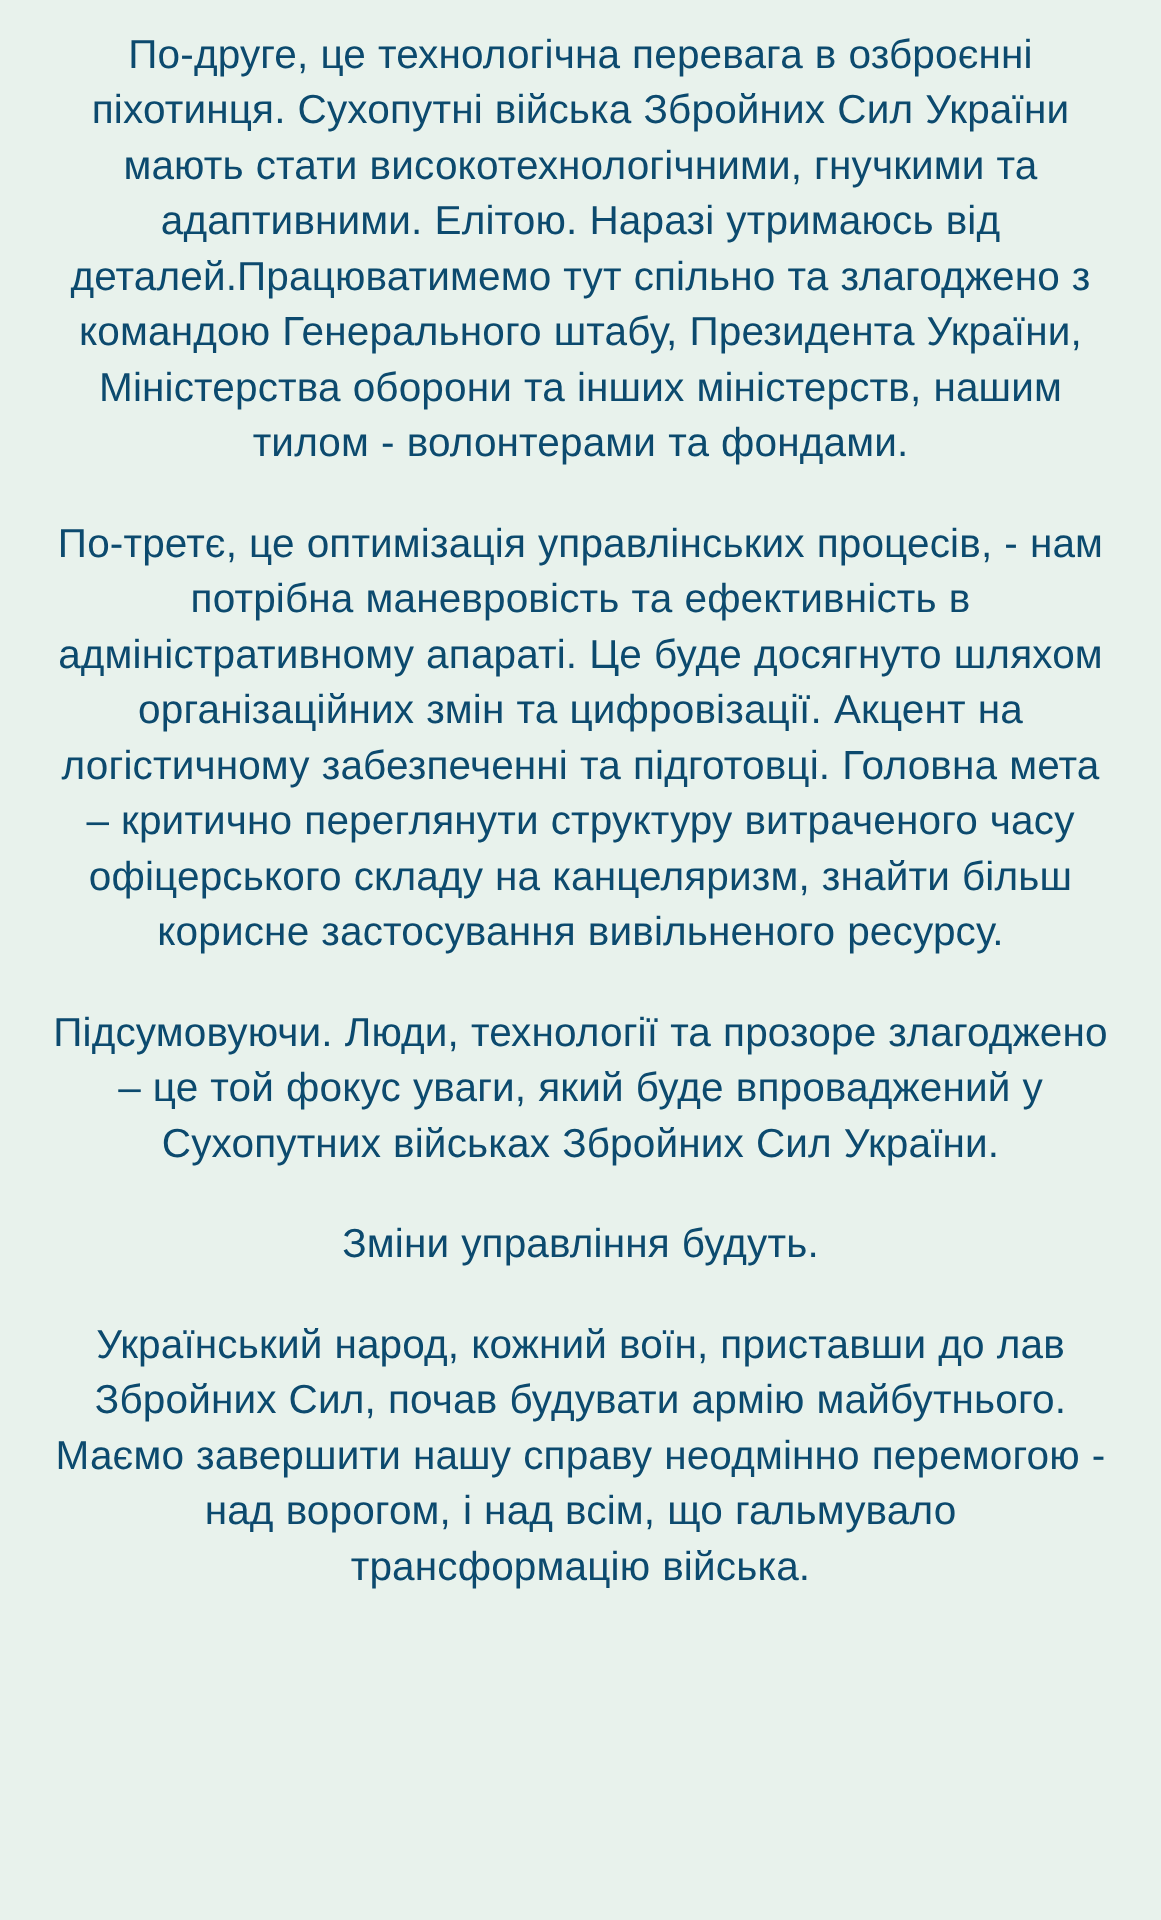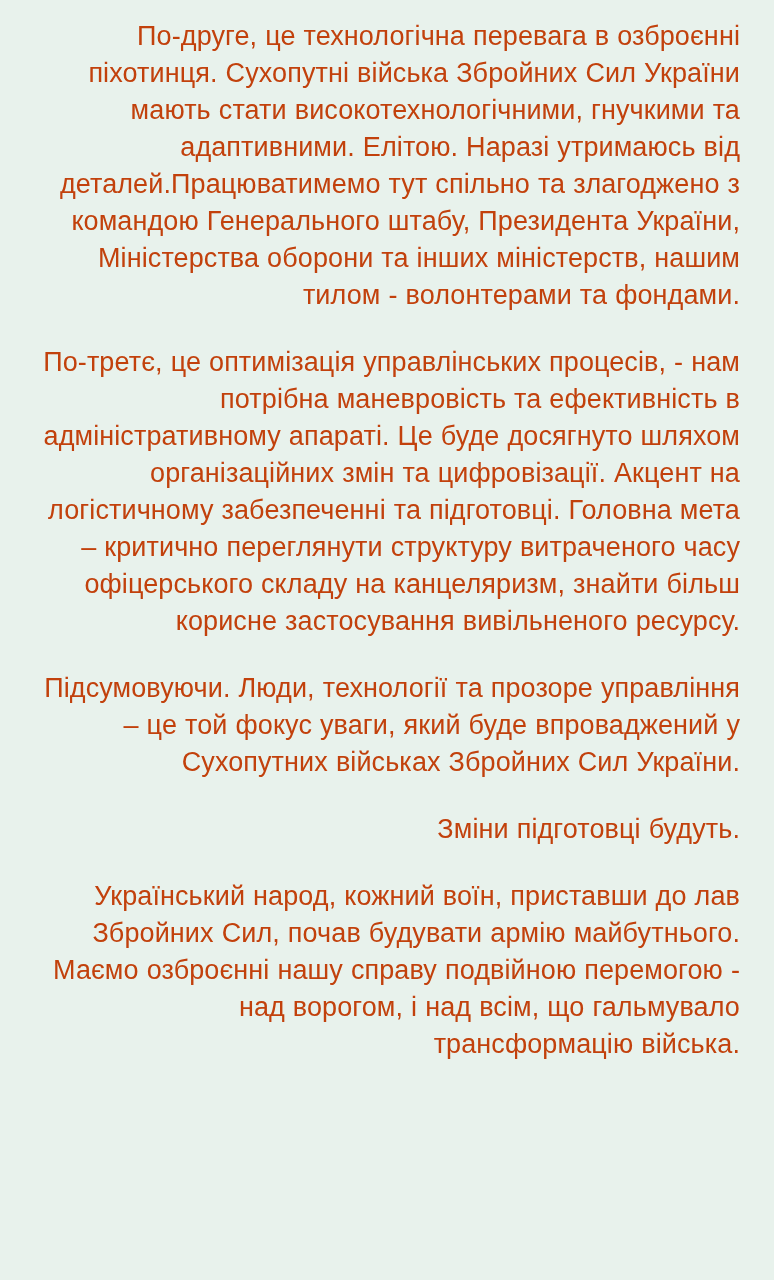--- a/index.html
+++ b/index.html
@@ -18,33 +18,33 @@
     box-sizing: border-box;
     background: #e8f2ec;
     padding: 18px 34px 24px 34px;
     display: flex;
     flex-direction: column;
     justify-content: flex-start;
   }
   .para {
     font-size: 27px;
     line-height: 37px;
-    color: #c2410c;
+    color: #0c4a6e;
     margin: 0 0 30px 0;
     letter-spacing: 0.1px;
     word-spacing: 0.4px;
-    text-align: right;
+    text-align: center;
     white-space: pre-wrap;
   }
   .para:last-child {
     margin-bottom: 0;
   }
 </style>
 </head>
 <body style="background: rgb(232, 242, 236);">
 
 <div class="post" style="background: rgb(232, 242, 236); color: rgb(13, 28, 20);">
   <p class="para">По-друге, це технологічна перевага в озброєнні піхотинця. Сухопутні війська Збройних Сил України мають стати високотехнологічними, гнучкими та адаптивними. Елітою. Наразі утримаюсь від деталей.Працюватимемо тут спільно та злагоджено з командою Генерального штабу, Президента України, Міністерства оборони та інших міністерств, нашим тилом - волонтерами та фондами.</p>
   <p class="para">По-третє, це оптимізація управлінських процесів, - нам потрібна маневровість та ефективність в адміністративному апараті. Це буде досягнуто шляхом організаційних змін та цифровізації. Акцент на логістичному забезпеченні та підготовці. Головна мета – критично переглянути структуру витраченого часу офіцерського складу на канцеляризм, знайти більш корисне застосування вивільненого ресурсу.</p>
-  <p class="para">Підсумовуючи. Люди, технології та прозоре управління – це той фокус уваги, який буде впроваджений у Сухопутних військах Збройних Сил України.</p>
-  <p class="para">Зміни підготовці будуть.</p>
-  <p class="para">Український народ, кожний воїн, приставши до лав Збройних Сил, почав будувати армію майбутнього. Маємо озброєнні нашу справу подвійною перемогою - над ворогом, і над всім, що гальмувало трансформацію війська.</p>
+  <p class="para">Підсумовуючи. Люди, технології та прозоре злагоджено – це той фокус уваги, який буде впроваджений у Сухопутних військах Збройних Сил України.</p>
+  <p class="para">Зміни управління будуть.</p>
+  <p class="para">Український народ, кожний воїн, приставши до лав Збройних Сил, почав будувати армію майбутнього. Маємо завершити нашу справу неодмінно перемогою - над ворогом, і над всім, що гальмувало трансформацію війська.</p>
 </div>
 
 </body></html>

